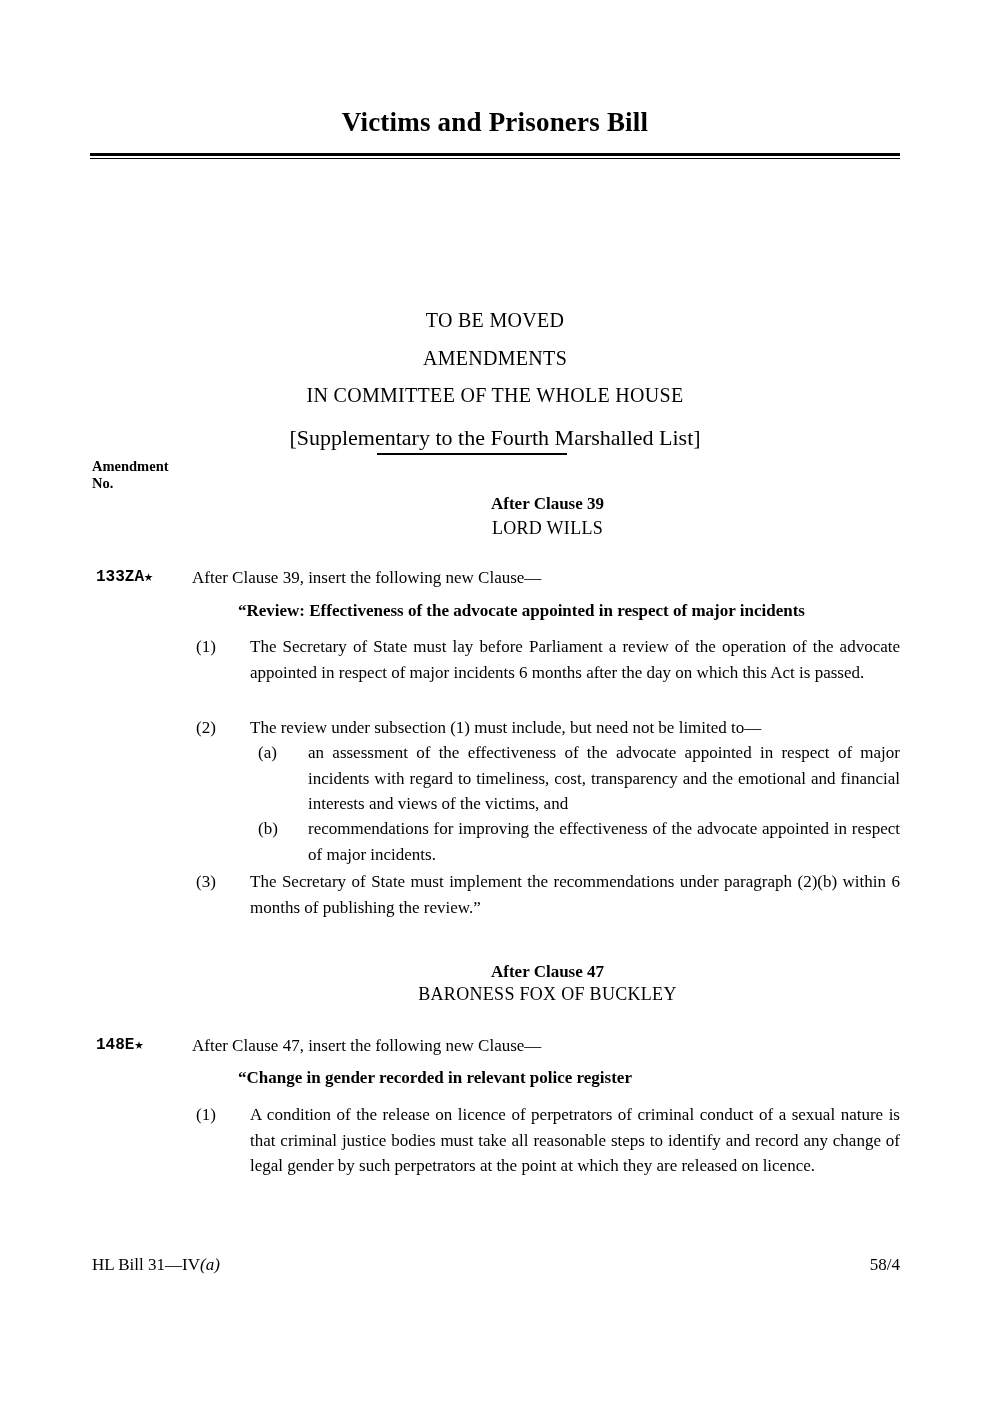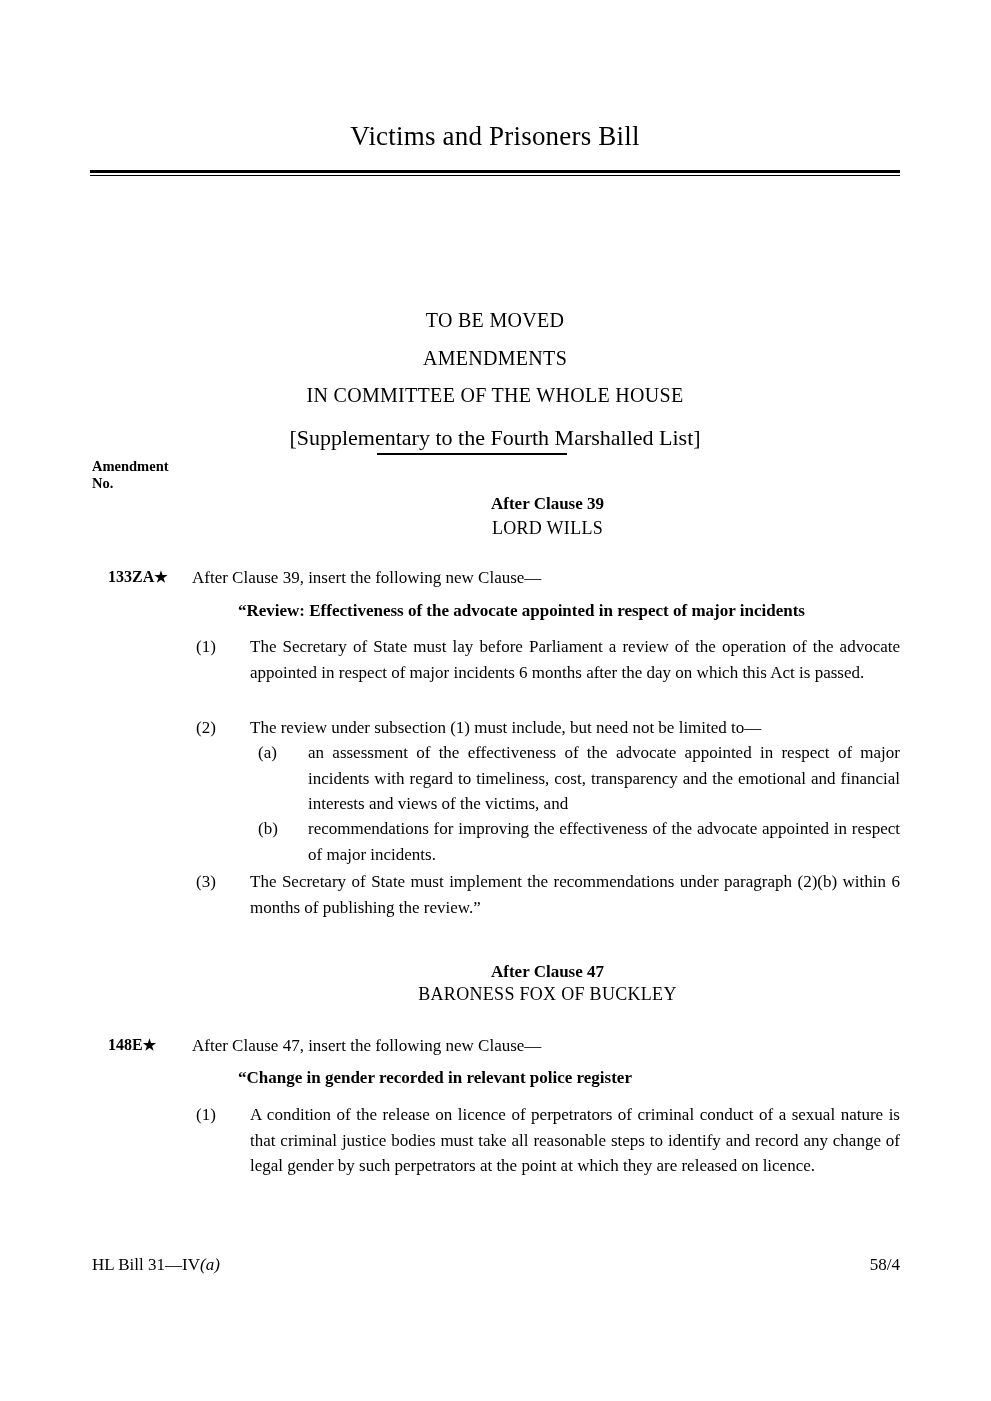--- a/index.html
+++ b/index.html
@@ -21,24 +21,24 @@
 
   
   .title-block {
     position: absolute;
     left: 90px;
     top: 104px;
     width: 810px;
   }
   .doc-title {
     font-size: 27px;
-    font-weight: normal;
+    font-weight: bold;
     text-align: center;
     letter-spacing: 0.2px;
-    margin: 18px;
+    margin: 4px;
     line-height: 1.1;
   }
   .rule-double {
     margin-top: 15px;
   }
   .rule-thick {
     height: 3px;
     background: #000;
   }
   .rule-gap {
@@ -108,25 +108,26 @@
   }
 
   
   .amend-row {
     position: absolute;
     left: 92px;
     width: 808px;
   }
   .amend-no {
     position: absolute;
-    left: 16px;
+    left: 4px;
     top: 0;
     font-size: 16px;
     font-weight: bold;
     white-space: nowrap;
+    font-family: Liberation Mono, monospace;
   }
   .amend-no .star {
     font-size: 15px;
     line-height: 1;
   }
   .amend-intro {
     position: absolute;
     left: 100px;
     top: 0;
     font-size: 17px;

